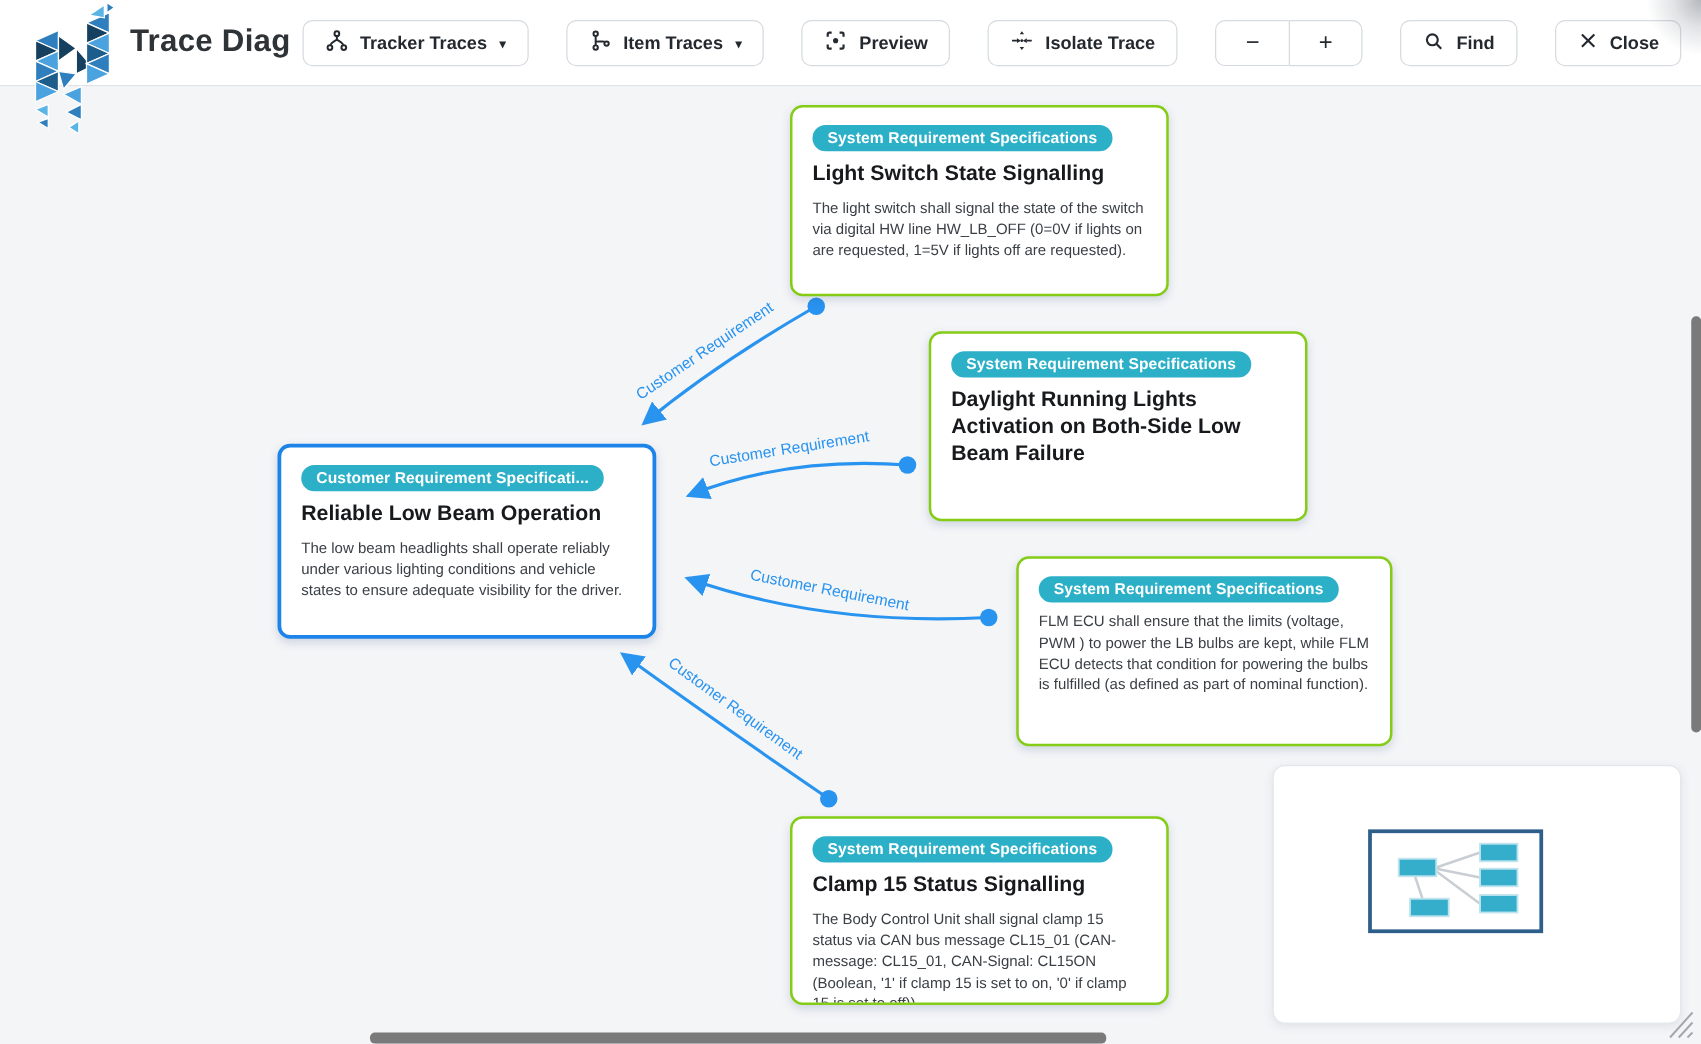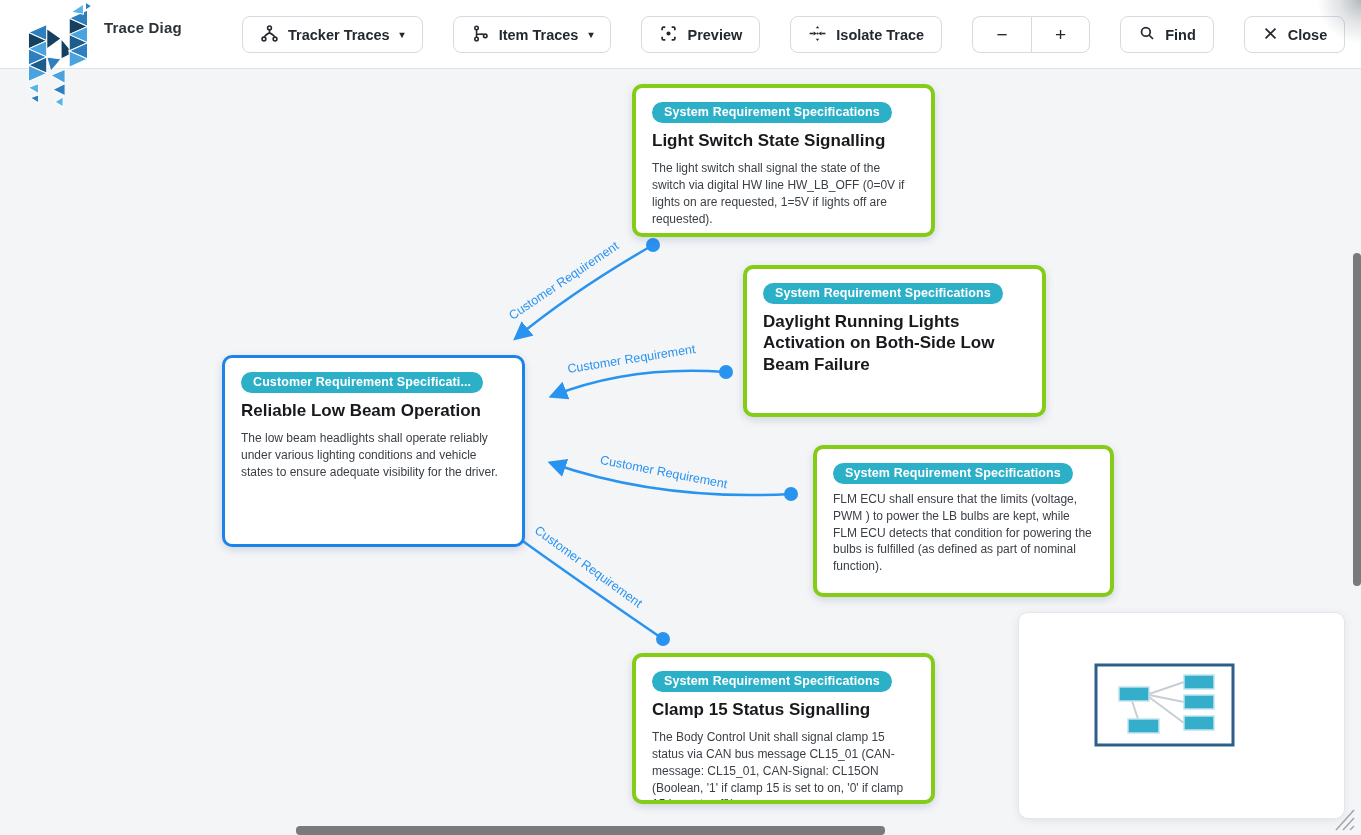--- a/index.html
+++ b/index.html
@@ -4,21 +4,21 @@
 <style>
   * { margin:0; padding:0; box-sizing:border-box; }
   html,body { width:1361px; height:835px; overflow:hidden;
     font-family:"Liberation Sans", sans-serif; background:#f4f5f7; }
 
   
   .header { position:absolute; top:0; left:0; width:1361px; height:69px;
     background:#ffffff; border-bottom:1px solid #dfe3e8; display:flex;
     align-items:center; z-index:5; }
   .logo { position:absolute; left:26px; top:2px; width:66px; height:106px; z-index:9; }
-  .app-title { position:absolute; left:104px; top:19px; font-size:15px; font-weight:700;
+  .app-title { position:absolute; left:104px; top:19px; font-size:25px; font-weight:700;
     color:#2e3338; letter-spacing:.2px;text-align:center; }
   .toolbar { position:absolute; left:242px; top:16px; display:flex; gap:30px; align-items:center; }
   .tbtn { display:flex; align-items:center; gap:9px; height:37px; padding:0 17px;
     background:#fff; border:1px solid #d5dbe1; border-radius:8px; font-size:14.5px;
     font-weight:700; color:#24292f; cursor:pointer; white-space:nowrap; }
   .tbtn svg { flex:0 0 auto; }
   .caret { font-size:10px; color:#24292f; margin-left:1px; }
   .zoom-group { display:flex; }
   .zoom-group .tbtn { width:59px; justify-content:center; font-size:19px; font-weight:400; }
   .zoom-group .tbtn:first-child { border-radius:8px 0 0 8px; border-right:none; }
@@ -27,21 +27,21 @@
   .corner-shadow { position:absolute; top:0; right:0; width:70px; height:60px; z-index:8;
     background:radial-gradient(circle at 100% 0%, rgba(90,100,112,.45) 0px, rgba(90,100,112,.18) 22px, rgba(90,100,112,0) 44px);
     pointer-events:none; }
 
   
   .canvas { position:absolute; top:69px; left:0; width:1361px; height:766px;
     background:#f4f5f7; overflow:hidden; }
   .edge-layer { position:absolute; inset:0; }
 
   .card { position:absolute; background:#fff; border-radius:10px; padding:14px 16px;
-    border:4px solid #84cc16; box-shadow:0 3px 8px rgba(40,80,130,.18); overflow:hidden; }
+    border:2px solid #84cc16; box-shadow:0 3px 8px rgba(40,80,130,.18); overflow:hidden; }
   .card.selected { border:3px solid #1c83e8; }
   .badge { display:inline-block; background:#2cb0c8; color:#fff; font-size:12.5px;
     font-weight:700; padding:3px 12px 4px; border-radius:13px; margin-bottom:7px;
     letter-spacing:.1px; }
   .card h3 { font-size:17px; font-weight:700; color:#17191c; line-height:1.25;
     margin-bottom:9px; }
   .card p.body { font-size:12px; color:#3a3f45; line-height:1.4; }
 
   .edge-label { fill:#2993f0; font-size:12.5px; font-weight:400; }
 
@@ -198,21 +198,21 @@
     <h3>Light Switch State Signalling</h3>
     <p class="body">The light switch shall signal the state of the switch via digital HW line HW_LB_OFF (0=0V if lights on are requested, 1=5V if lights off are requested).</p>
   </div>
 
   <div class="card" style="left:743px; top:196px; width:303px; height:152px;">
     <span class="badge">System Requirement Specifications</span>
     <h3>Daylight Running Lights Activation on Both-Side Low Beam Failure</h3>
     
   </div>
 
-  <div class="card selected" style="left:222px; top:286px; width:303px; height:192px;">
+  <div class="card selected" style="left:222px; top:286px; width:303px; height:156px;">
     <span class="badge">Customer Requirement Specificati...</span>
     <h3>Reliable Low Beam Operation</h3>
     <p class="body">The low beam headlights shall operate reliably under various lighting conditions and vehicle states to ensure adequate visibility for the driver.</p>
   </div>
 
   <div class="card" style="left:813px; top:376px; width:301px; height:152px;">
     <span class="badge">System Requirement Specifications</span>
     <p class="body">FLM ECU shall ensure that the limits (voltage, PWM ) to power the LB bulbs are kept, while FLM ECU detects that condition for powering the bulbs is fulfilled (as defined as part of nominal function).</p>
   </div>
 

